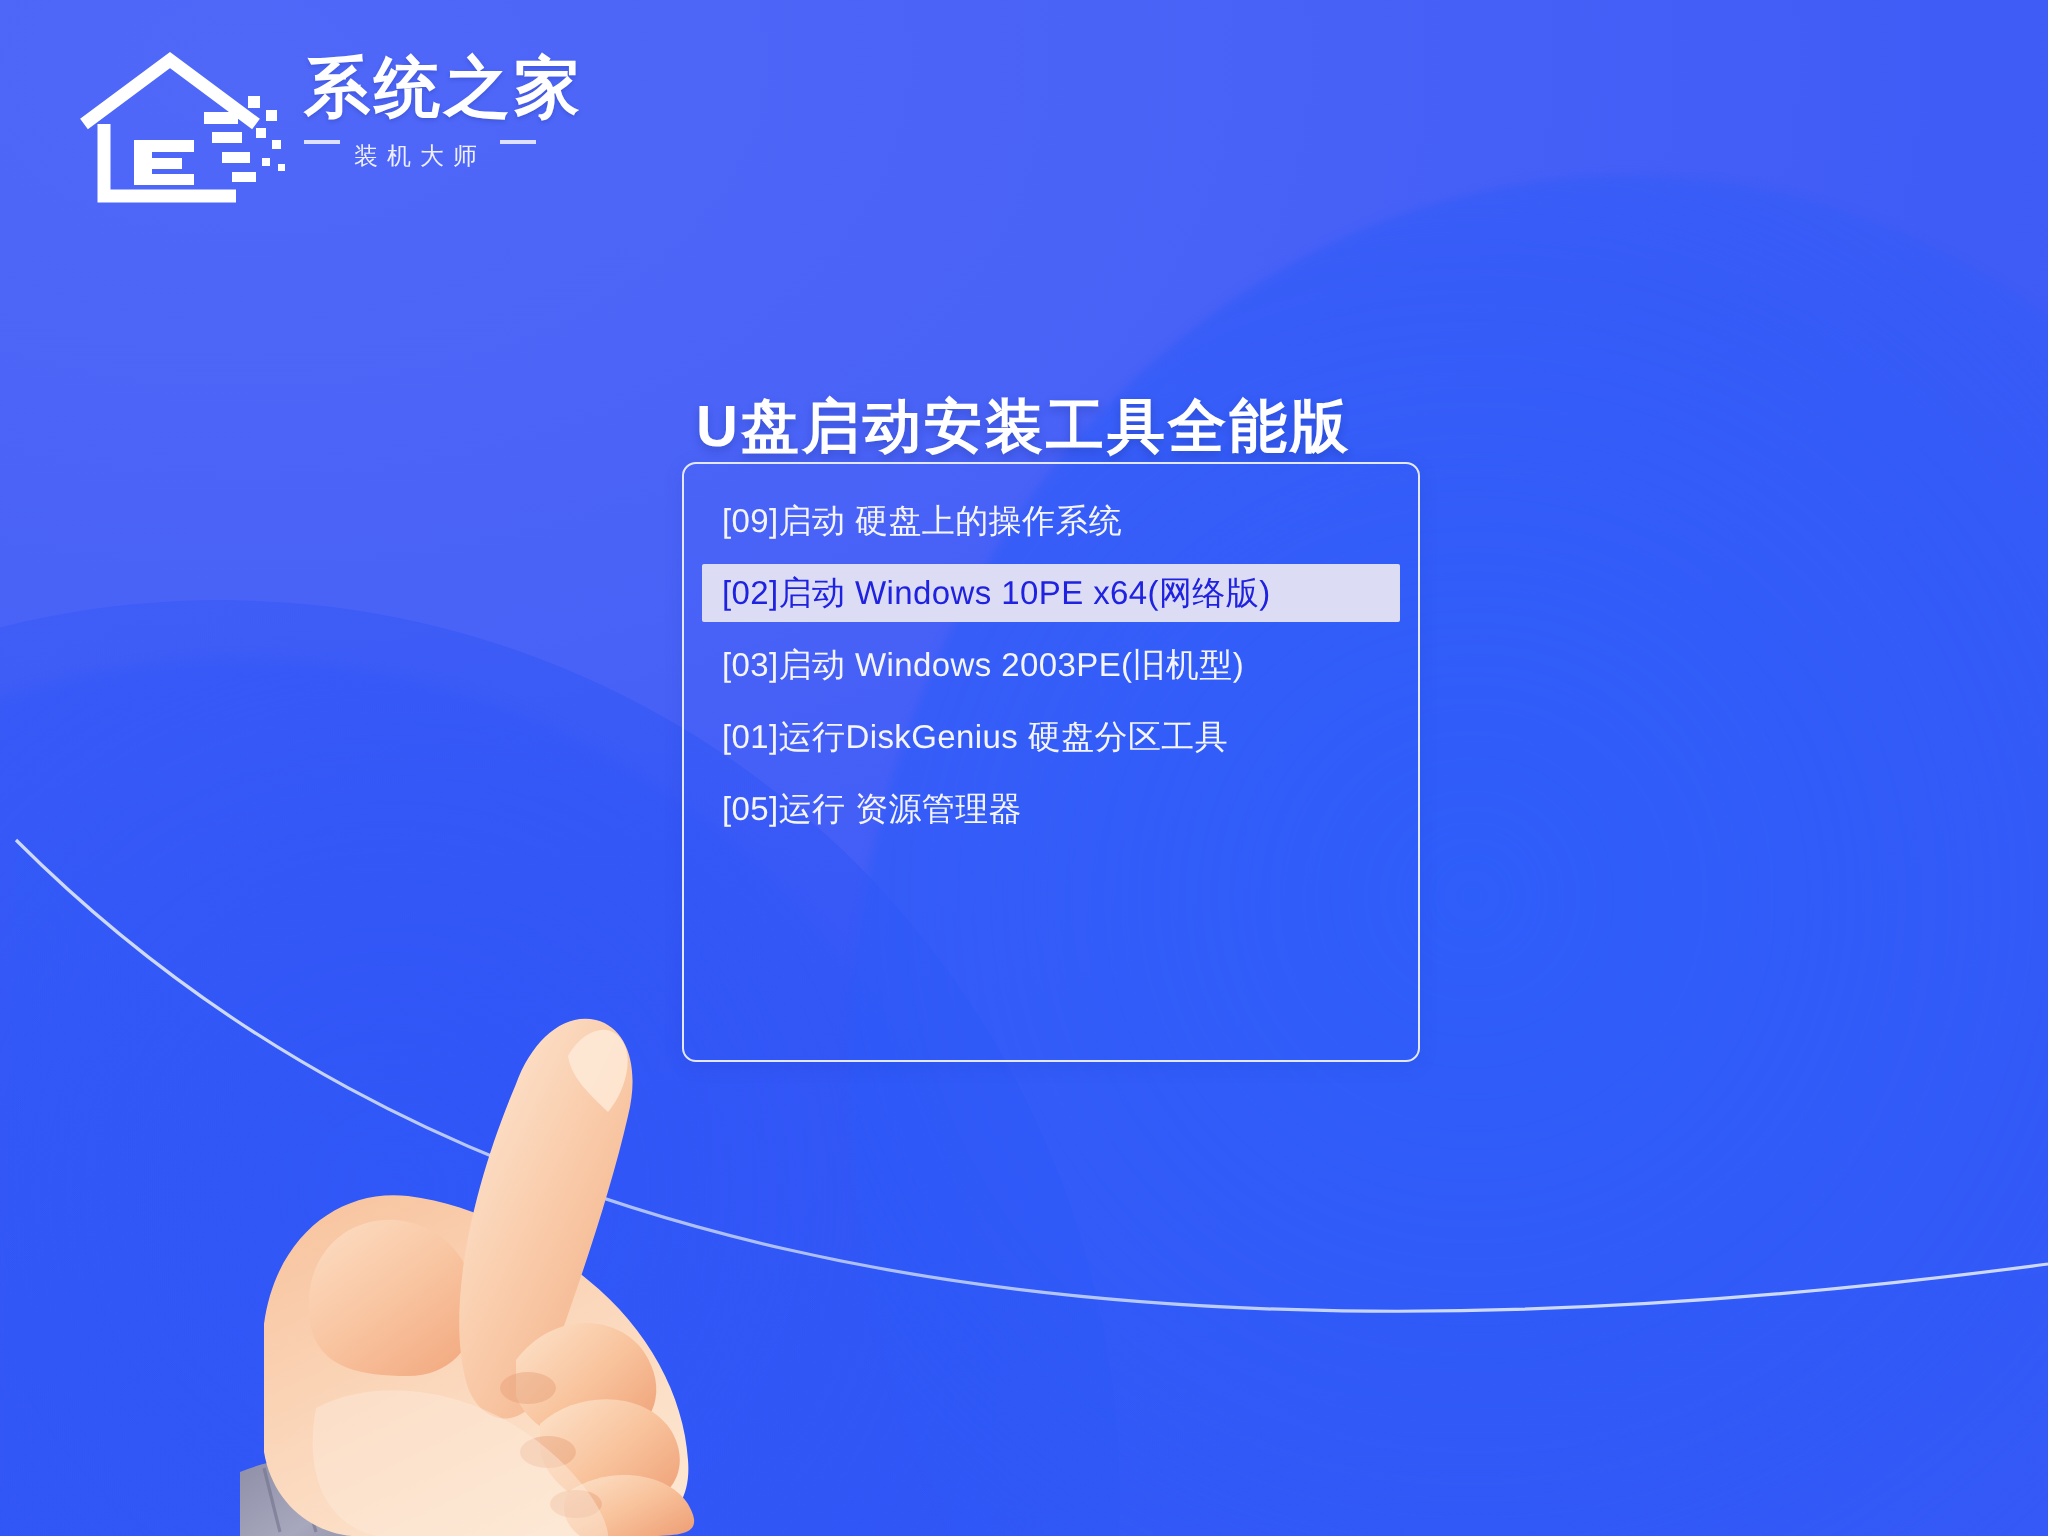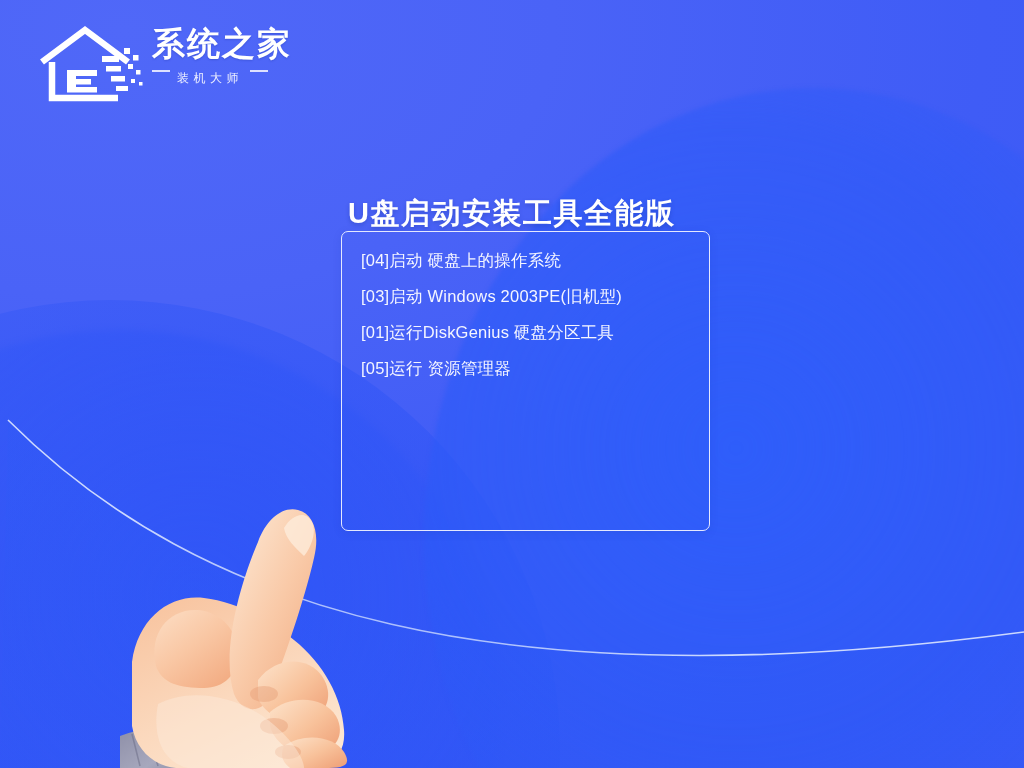--- a/index.html
+++ b/index.html
@@ -231,21 +231,22 @@
         <span class="sub-text">装机大师</span>
         <span class="dash"></span>
       </div>
     </div>
   </div>
 
   <div class="main-title">U盘启动安装工具全能版</div>
 
   <div class="menu-box">
     <div class="menu-list">
-      <div class="menu-item">[04]启动 硬盘上的操作系统</div>
+      <div class="menu-item">[09]启动 硬盘上的操作系统</div>
+      <div class="menu-item selected">[02]启动 Windows 10PE x64(网络版)</div>
       <div class="menu-item">[03]启动 Windows 2003PE(旧机型)</div>
       <div class="menu-item">[01]运行DiskGenius 硬盘分区工具</div>
       <div class="menu-item">[05]运行 资源管理器</div>
     </div>
   </div>
 
   <svg class="hand" viewBox="0 0 268 270">
     <defs>
       <linearGradient id="skinMain" x1="0.1" y1="0" x2="0.9" y2="1">
         <stop offset="0%" stop-color="#FCDCC2"></stop>

